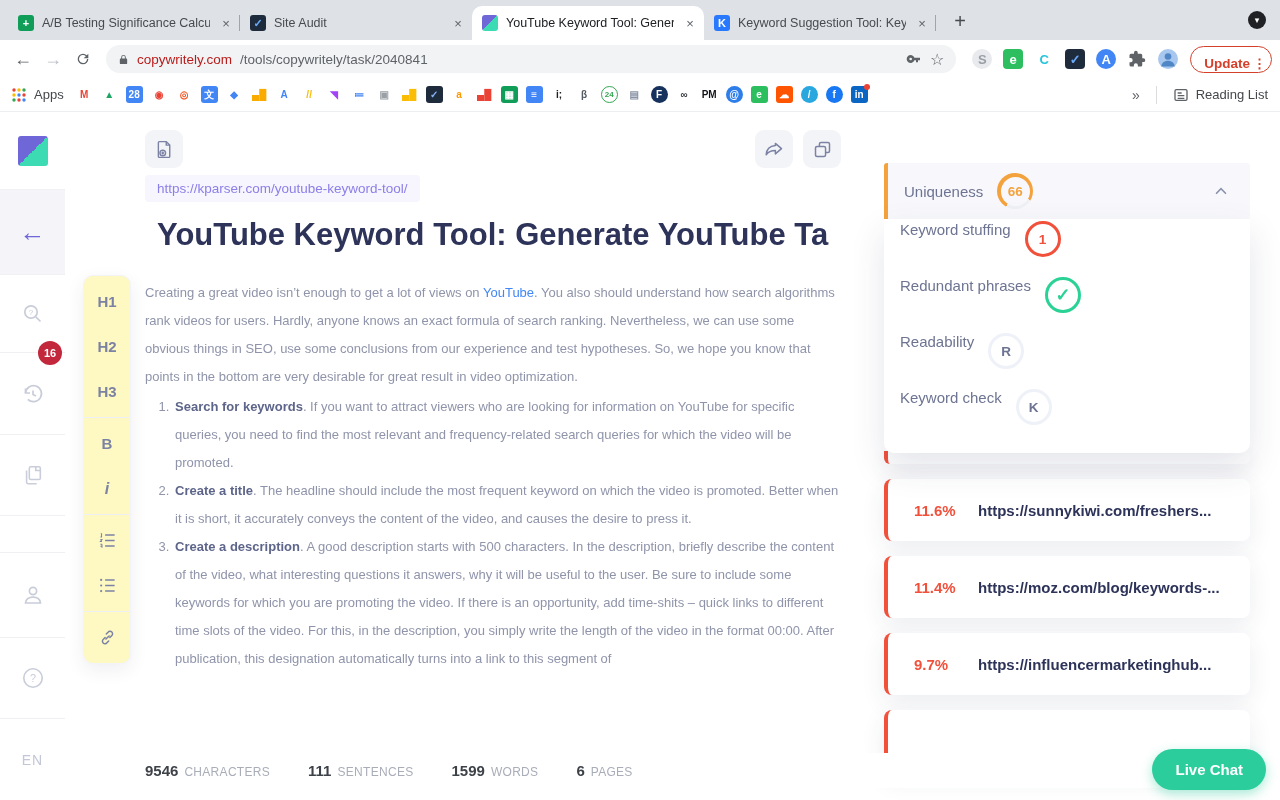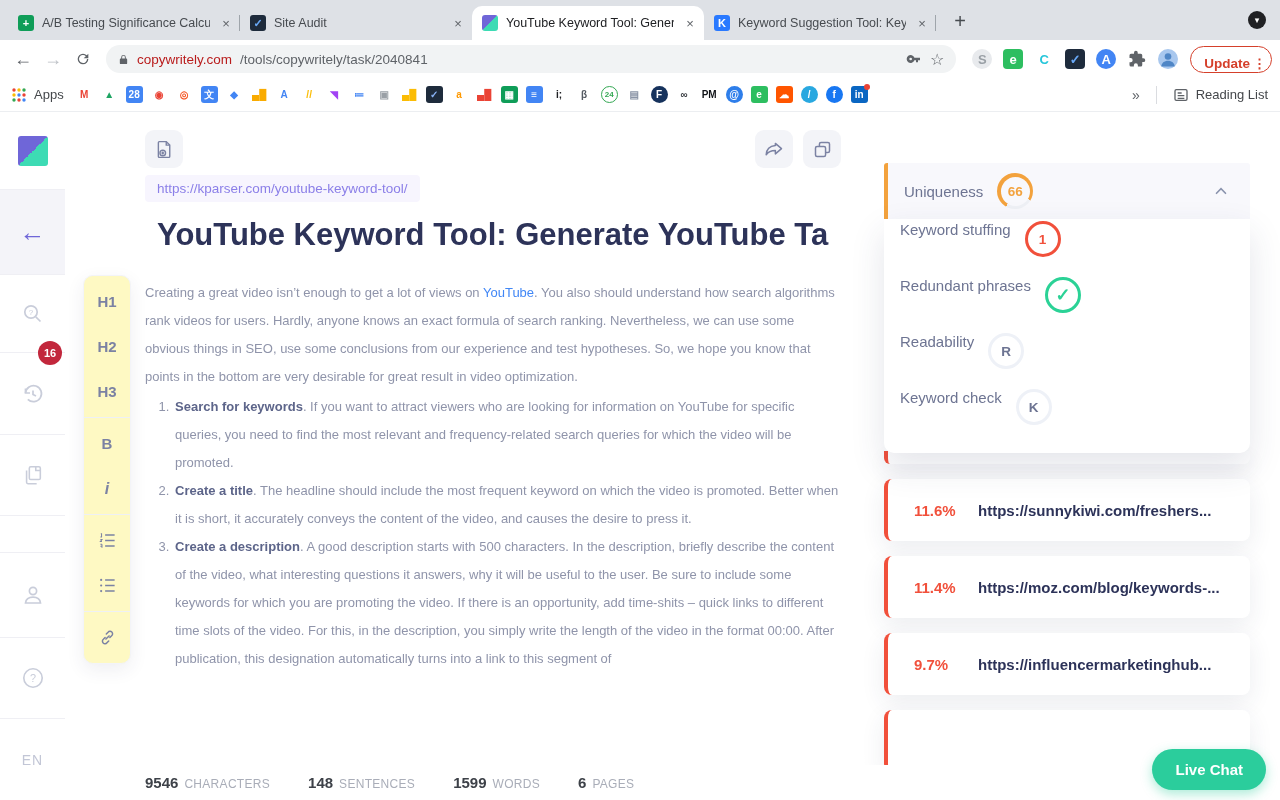--- a/index.html
+++ b/index.html
@@ -68,21 +68,21 @@
   .doc-action-left { position:absolute; top:18px; left:0; }
   .doc-actions-right { position:absolute; top:18px; right:4px; display:flex; gap:10px; }
   .url-chip { position:absolute; top:63px; left:0; background:#f7f5fe; color:#8b7fe8; font-size:13.5px; padding:6px 12px; border-radius:4px; }
   .doc-title { position:absolute; top:105px; left:0; width:100%; font-size:31px; font-weight:bold; color:#2d3359; white-space:nowrap; overflow:hidden;margin-left:12px; }
   .doc-body { position:absolute; top:167px; left:0; width:696px; font-size:13px; line-height:28px; color:#8f94aa; }
   .doc-body a { color:#4187f6; text-decoration:none; }
   .doc-body strong { color:#5d658a; }
   .doc-body ol { margin-top:2px; padding-left:28px; }
   .doc-body li { padding-left:2px; }
 
-  .bottom-bar { position:absolute; left:65px; right:0; bottom:0; height:35px; background:#fff; z-index:6; display:flex; align-items:center; gap:38px; padding-left:80px; }
+  .bottom-bar { position:absolute; left:65px; right:0; bottom:12px; height:35px; background:#fff; z-index:6; display:flex; align-items:center; gap:38px; padding-left:80px; }
   .bottom-bar::before { content:""; position:absolute; left:0; top:-22px; width:800px; height:22px; background:linear-gradient(rgba(255,255,255,0),#fff); }
   .stat { display:flex; align-items:baseline; gap:6px; }
   .stat-value { font-size:15px; font-weight:bold; color:#3d4148; }
   .stat-label { font-size:12px; color:#a9adb8; letter-spacing:0.3px; }
 
   
   .panel { position:absolute; left:884px; top:51px; width:366px; z-index:5; }
   .uniq { height:56px; background:#f8f8fc; border-left:4px solid #f3a23d; display:flex; align-items:center; padding:0 20px 0 16px; border-radius:3px 3px 0 0; position:relative; z-index:3; }
   .uniq-label { color:#6d7492; font-size:15px; }
   .ring { width:36px; height:36px; margin-left:14px; border-radius:50%; background:conic-gradient(from 210deg,#f3a23d 0 272deg,#eef0f5 272deg 360deg); position:relative; display:flex; align-items:center; justify-content:center; flex:none; }
@@ -461,21 +461,21 @@
   </div>
 
   <div class="bottom-bar">
 
       <div class="stat">
         <span class="stat-value">9546</span>
         <span class="stat-label">CHARACTERS</span>
       </div>
 
       <div class="stat">
-        <span class="stat-value">148</span>
+        <span class="stat-value">111</span>
         <span class="stat-label">SENTENCES</span>
       </div>
 
       <div class="stat">
         <span class="stat-value">1599</span>
         <span class="stat-label">WORDS</span>
       </div>
 
       <div class="stat">
         <span class="stat-value">6</span>

